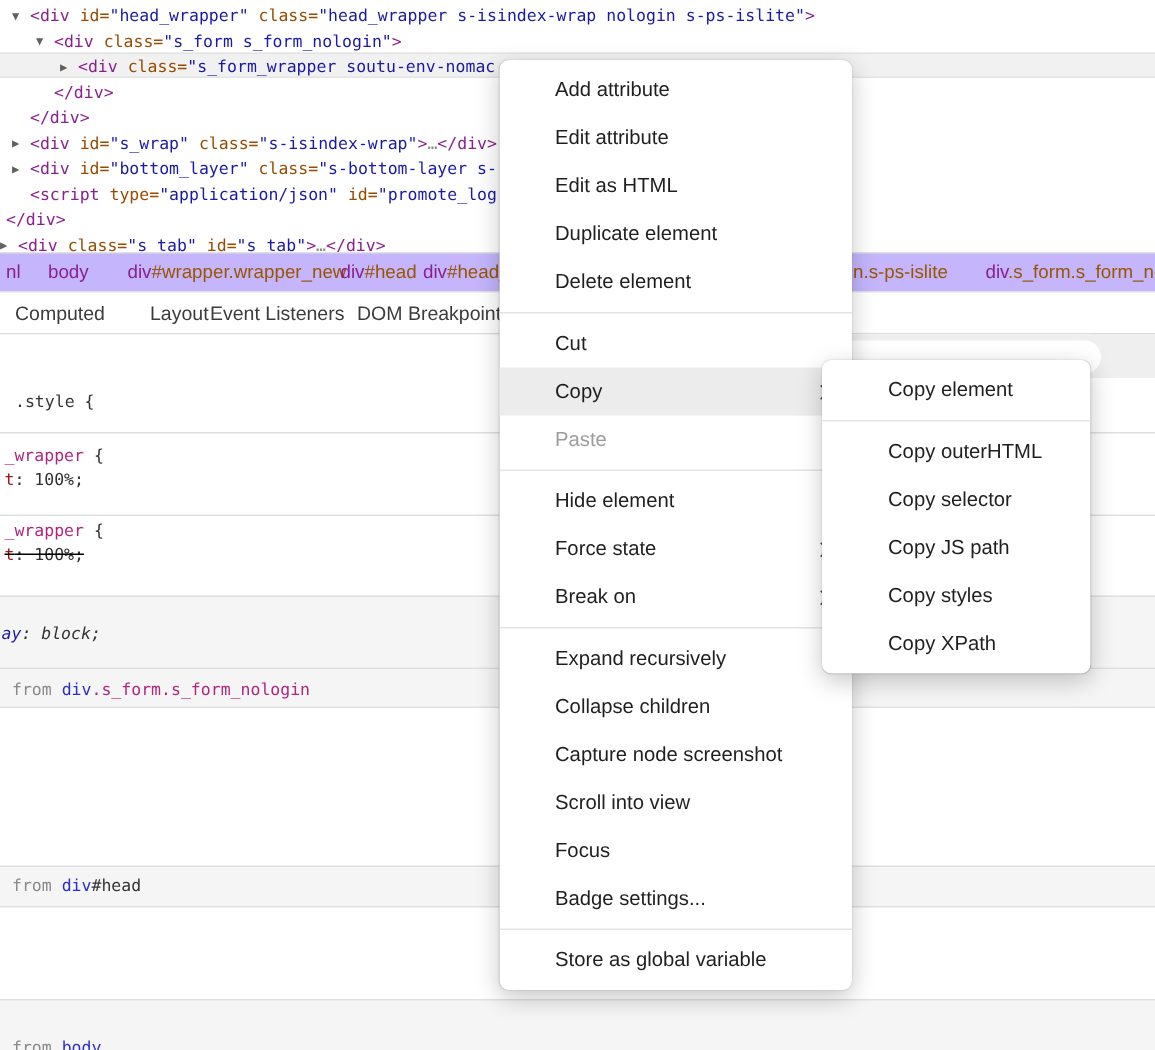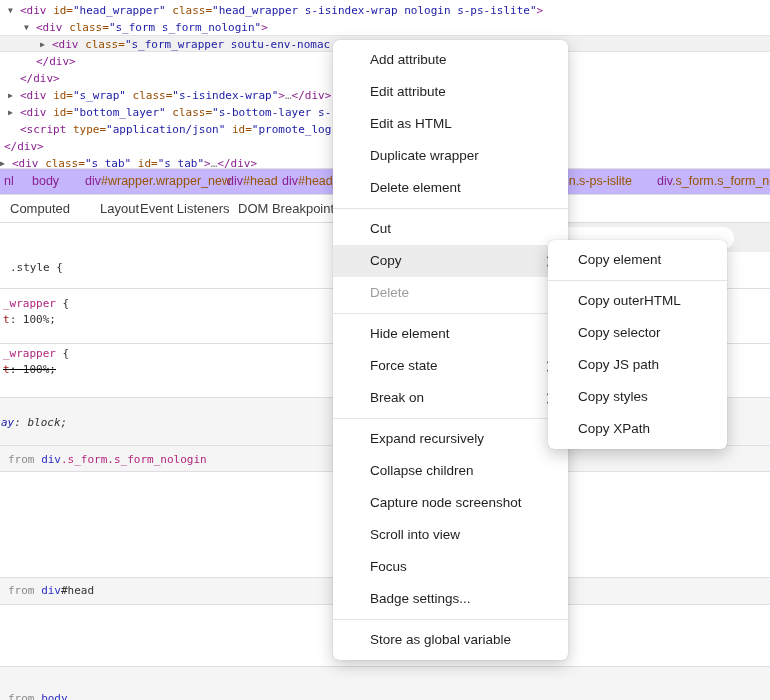--- a/index.html
+++ b/index.html
@@ -45,21 +45,21 @@
   #styles-filter{left:558px;top:227px;width:176px;height:22px;background:#ffffff;border-radius:11px;}
   
   .menu{position:absolute;background:#fff;border-radius:6px;
      box-shadow:0 5px 16px rgba(0,0,0,.22),0 0 1px rgba(0,0,0,.28);
      padding:4px 0;box-sizing:border-box;z-index:50;}
   #context-menu{left:333px;top:40px;width:235px;}
   #context-submenu{left:548px;top:240px;width:179px;z-index:60;}
   .menu-item{position:relative;height:32px;line-height:32px;font-size:13.5px;color:#1f1f1f;
      white-space:pre;cursor:default;}
   #context-menu .menu-item{padding-left:37px;}
-  #context-submenu .menu-item{padding-left:30px;}
+  #context-submenu .menu-item{padding-left:44px;}
   .menu-item.disabled{color:#9d9d9d;}
   .menu-item.highlighted{background:#ececec;}
   .menu-sep{height:1px;background:#e4e4e4;margin:4px 0;}
   .chev{position:absolute;right:17px;top:13px;width:6px;height:6px;
      border-right:1.4px solid #474747;border-top:1.4px solid #474747;transform:rotate(45deg);}
 </style>
 </head>
 <body>
 
 <div class="abs" id="dom-pane">
@@ -121,26 +121,26 @@
     </div>
 </div>
 
 <div class="abs" id="styles-toolbar"></div>
 <div class="abs" id="styles-filter"></div>
 
 <div class="menu" id="context-menu">
     <div class="menu-item">Add attribute</div>
     <div class="menu-item">Edit attribute</div>
     <div class="menu-item">Edit as HTML</div>
-    <div class="menu-item">Duplicate wrapper</div>
+    <div class="menu-item">Duplicate element</div>
     <div class="menu-item">Delete element</div>
     <div class="menu-sep"></div>
     <div class="menu-item">Cut</div>
     <div class="menu-item highlighted">Copy<span class="chev"></span></div>
-    <div class="menu-item disabled">Delete</div>
+    <div class="menu-item disabled">Paste</div>
     <div class="menu-sep"></div>
     <div class="menu-item">Hide element</div>
     <div class="menu-item">Force state<span class="chev"></span></div>
     <div class="menu-item">Break on<span class="chev"></span></div>
     <div class="menu-sep"></div>
     <div class="menu-item">Expand recursively</div>
     <div class="menu-item">Collapse children</div>
     <div class="menu-item">Capture node screenshot</div>
     <div class="menu-item">Scroll into view</div>
     <div class="menu-item">Focus</div>

